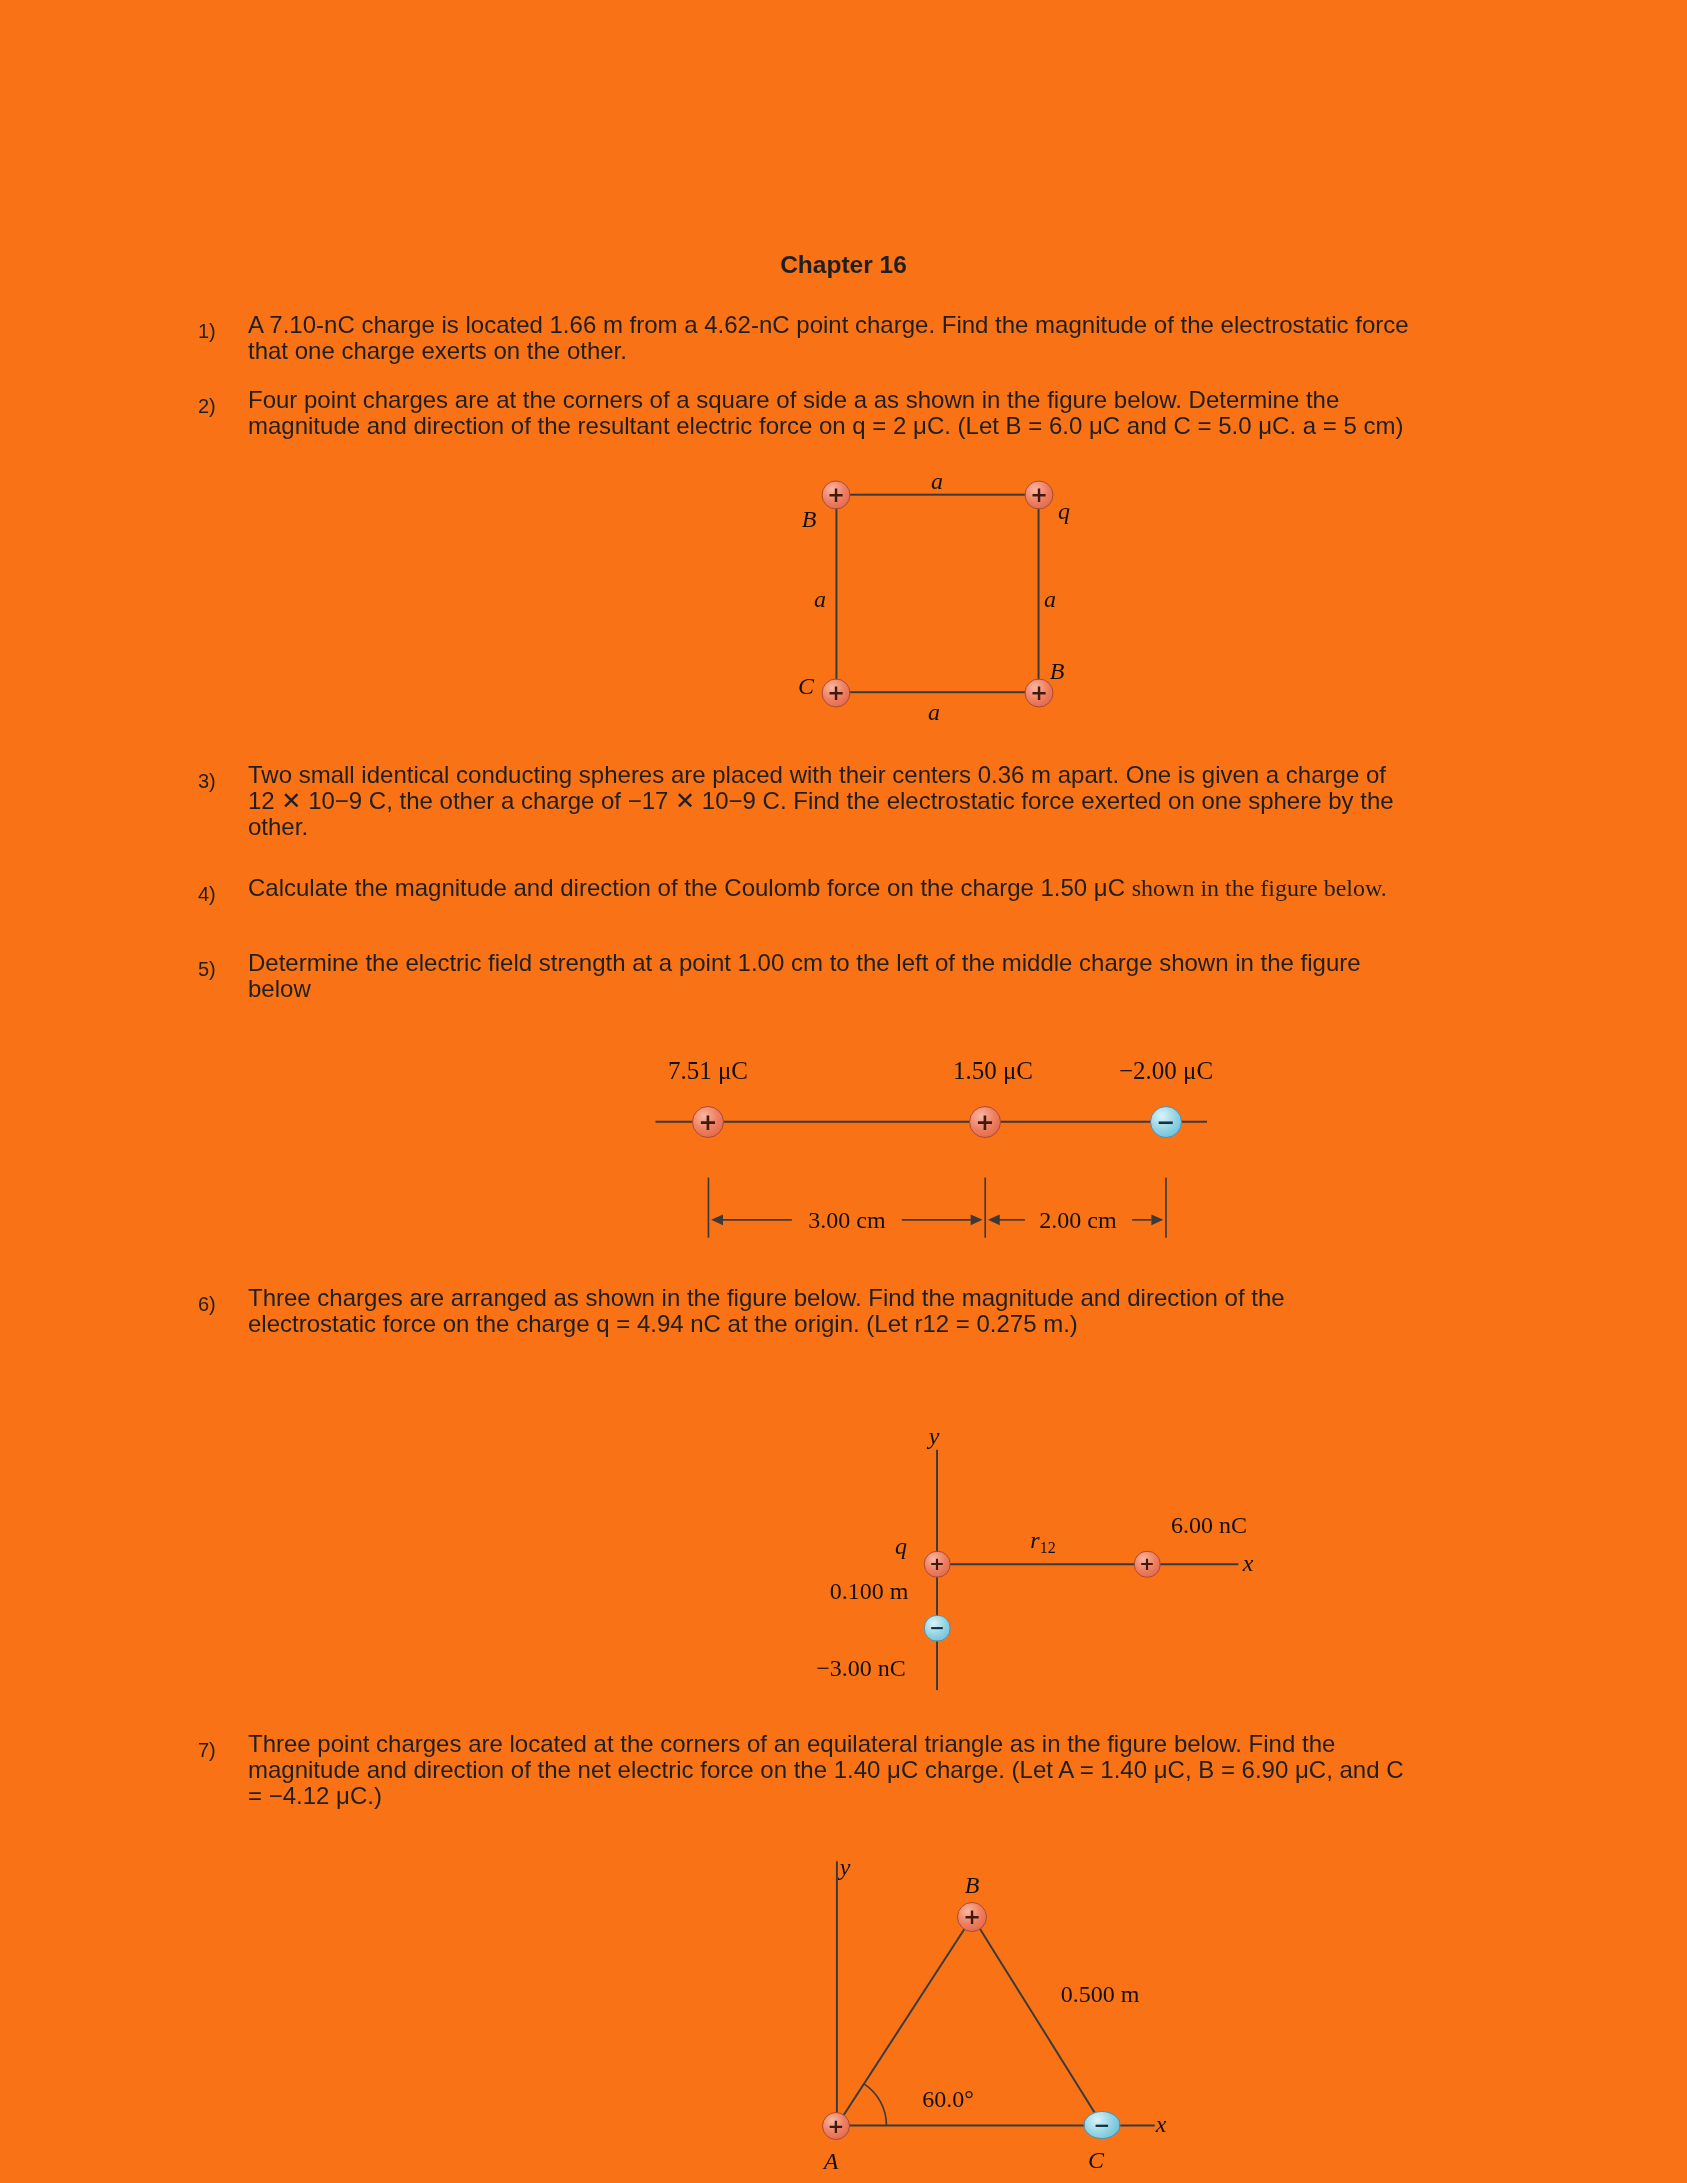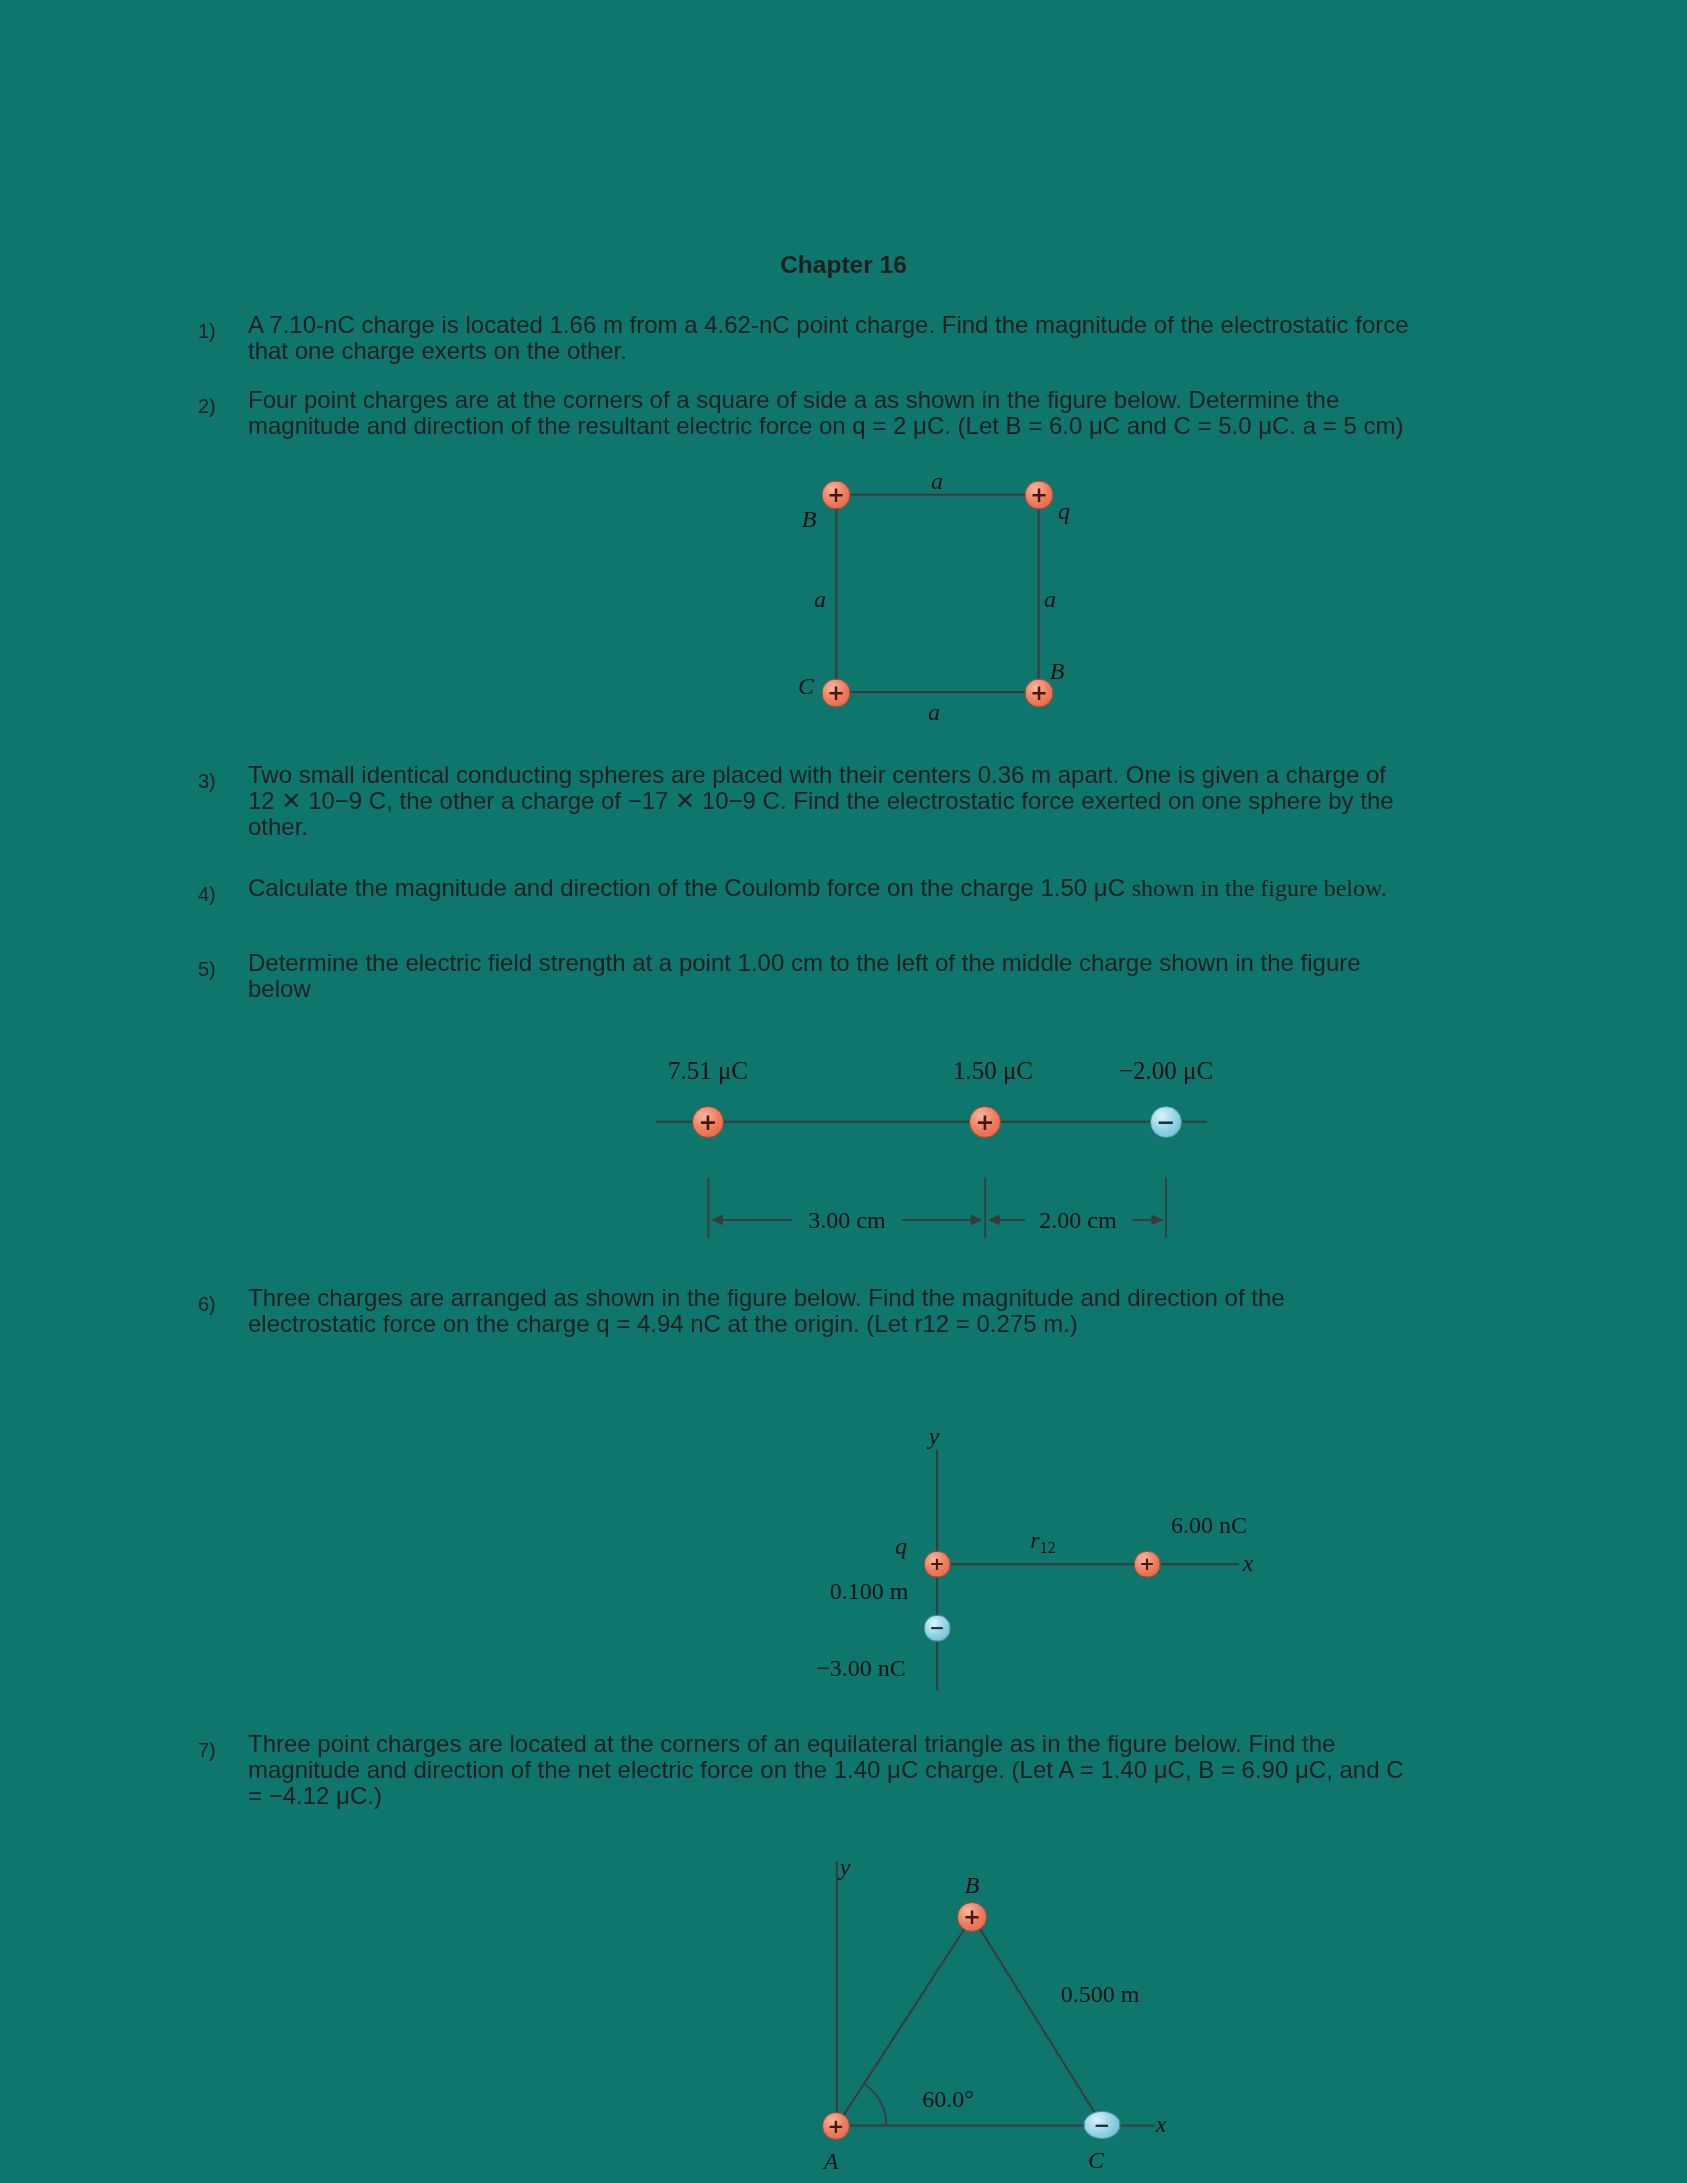--- a/index.html
+++ b/index.html
@@ -1,17 +1,17 @@
 <!DOCTYPE html>
 <html style="font-size:10.6px"><head>
 <meta charset="utf-8">
 <style>
   html, body { margin:0; padding:0; background:#ffffff; }
   .page {
-    position:relative; width:1687px; height:2183px; background:#0f766e;
+    position:relative; width:1687px; height:2183px; background:#f97316;
     font-family:"Liberation Sans", sans-serif; color:#1f1f1f; overflow:hidden;
   }
   .title {
     position:absolute; top:246px; left:0; width:1687px; text-align:center;
     font-size:24.5px; font-weight:bold; line-height:38px;
   }
   .problem { position:absolute; left:198px; width:1217px; display:flex; }
   .pnum { flex:0 0 50px; width:50px; font-size:20px; line-height:38px; }
   .ptext { flex:1; font-size:24px; line-height:26px; }
   .serifseg { font-family:"Liberation Serif", serif;text-align:center; }

